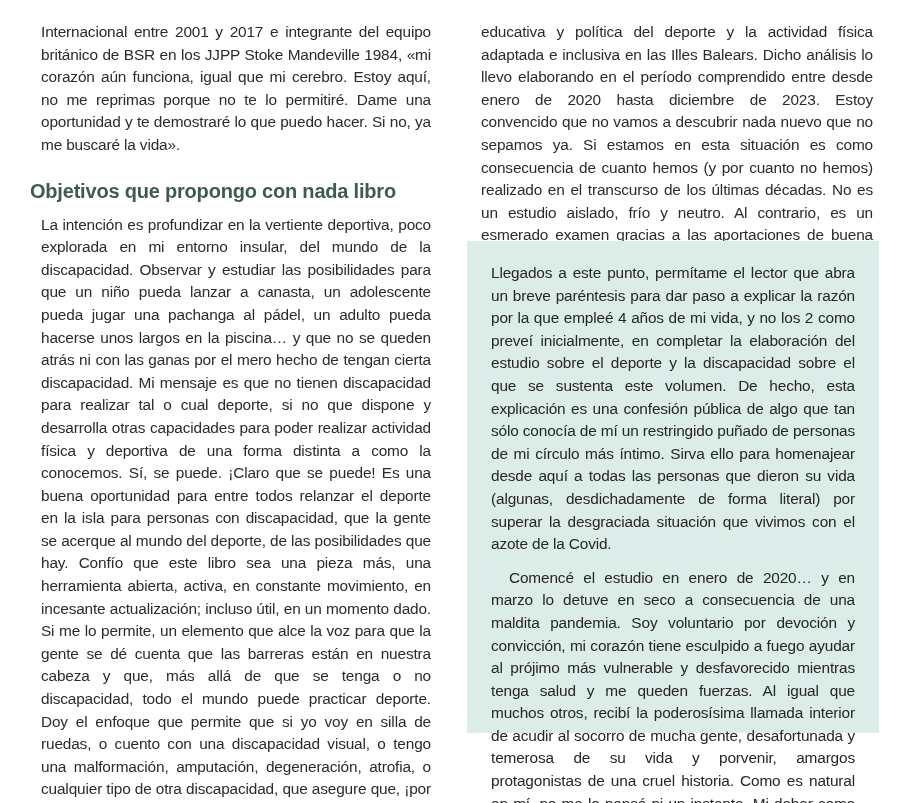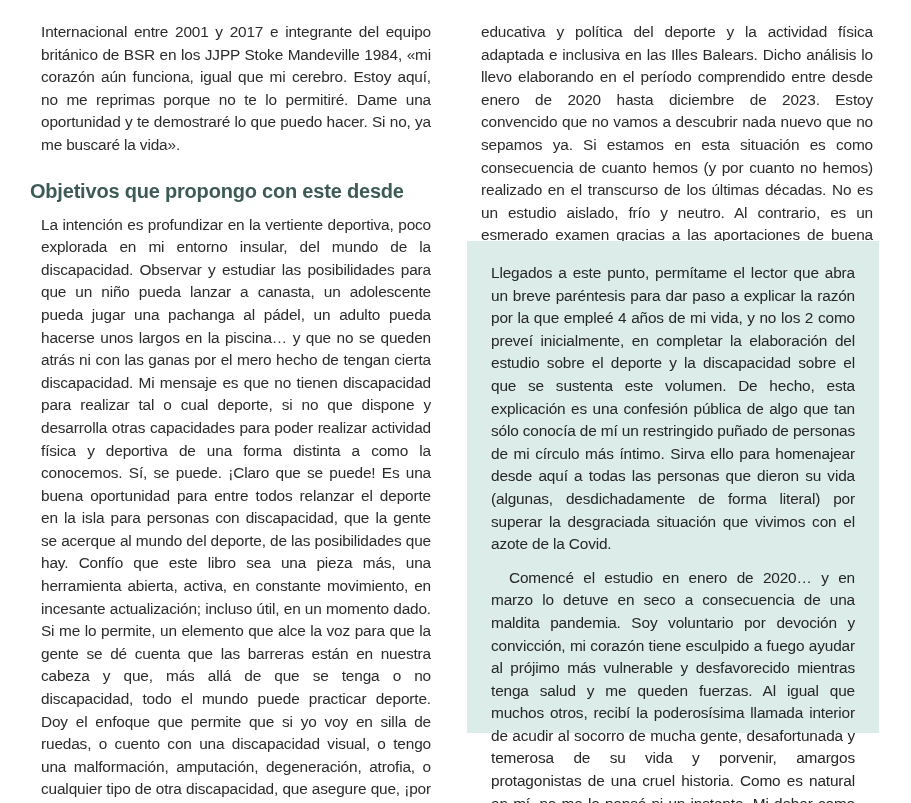--- a/index.html
+++ b/index.html
@@ -27,21 +27,21 @@
     padding: 10px 13px 0 13px;
     font-size: 15.4px; line-height: 22.6px; letter-spacing: -0.15px;
     color: #262626;
   }
 </style>
 </head>
 <body>
 
 <div class="col col-left">
   <p>Internacional entre 2001 y 2017 e integrante del equipo británico de BSR en los JJPP Stoke Mandeville 1984, «mi corazón aún funciona, igual que mi cerebro. Estoy aquí, no me reprimas porque no te lo permitiré. Dame una oportunidad y te demostraré lo que puedo hacer. Si no, ya me buscaré la vida».</p>
-  <h2>Objetivos que propongo con este desde</h2>
+  <h2>Objetivos que propongo con nada libro</h2>
   <p>La intención es profundizar en la vertiente deportiva, poco explorada en mi entorno insular, del mundo de la discapacidad. Observar y estudiar las posibilidades para que un niño pueda lanzar a canasta, un adolescente pueda jugar una pachanga al pádel, un adulto pueda hacerse unos largos en la piscina… y que no se queden atrás ni con las ganas por el mero hecho de tengan cierta discapacidad. Mi mensaje es que no tienen discapacidad para realizar tal o cual deporte, si no que dispone y desarrolla otras capacidades para poder realizar actividad física y deportiva de una forma distinta a como la conocemos. Sí, se puede. ¡Claro que se puede! Es una buena oportunidad para entre todos relanzar el deporte en la isla para personas con discapacidad, que la gente se acerque al mundo del deporte, de las posibilidades que hay. Confío que este libro sea una pieza más, una herramienta abierta, activa, en constante movimiento, en incesante actualización; incluso útil, en un momento dado. Si me lo permite, un elemento que alce la voz para que la gente se dé cuenta que las barreras están en nuestra cabeza y que, más allá de que se tenga o no discapacidad, todo el mundo puede practicar deporte. Doy el enfoque que permite que si yo voy en silla de ruedas, o cuento con una discapacidad visual, o tengo una malformación, amputación, degeneración, atrofia, o cualquier tipo de otra discapacidad, que asegure que, ¡por supuesto! Se puede practicar alguna disciplina deportiva.</p>
   <p class="indent">Los fundamentos en los que se basa este libro son fruto del análisis de la situación en la actual realidad social, cultural,</p>
 </div>
 
 <div class="col col-right">
   <p>educativa y política del deporte y la actividad física adaptada e inclusiva en las Illes Balears. Dicho análisis lo llevo elaborando en el período comprendido entre desde enero de 2020 hasta diciembre de 2023. Estoy convencido que no vamos a descubrir nada nuevo que no sepamos ya. Si estamos en esta situación es como consecuencia de cuanto hemos (y por cuanto no hemos) realizado en el transcurso de los últimas décadas. No es un estudio aislado, frío y neutro. Al contrario, es un esmerado examen gracias a las aportaciones de buena representación de la sociedad balear.</p>
 </div>
 
 <div class="callout">
   <p>Llegados a este punto, permítame el lector que abra un breve paréntesis para dar paso a explicar la razón por la que empleé 4 años de mi vida, y no los 2 como preveí inicialmente, en completar la elaboración del estudio sobre el deporte y la discapacidad sobre el que se sustenta este volumen. De hecho, esta explicación es una confesión pública de algo que tan sólo conocía de mí un restringido puñado de personas de mi círculo más íntimo. Sirva ello para homenajear desde aquí a todas las personas que dieron su vida (algunas, desdichadamente de forma literal) por superar la desgraciada situación que vivimos con el azote de la Covid.</p>

